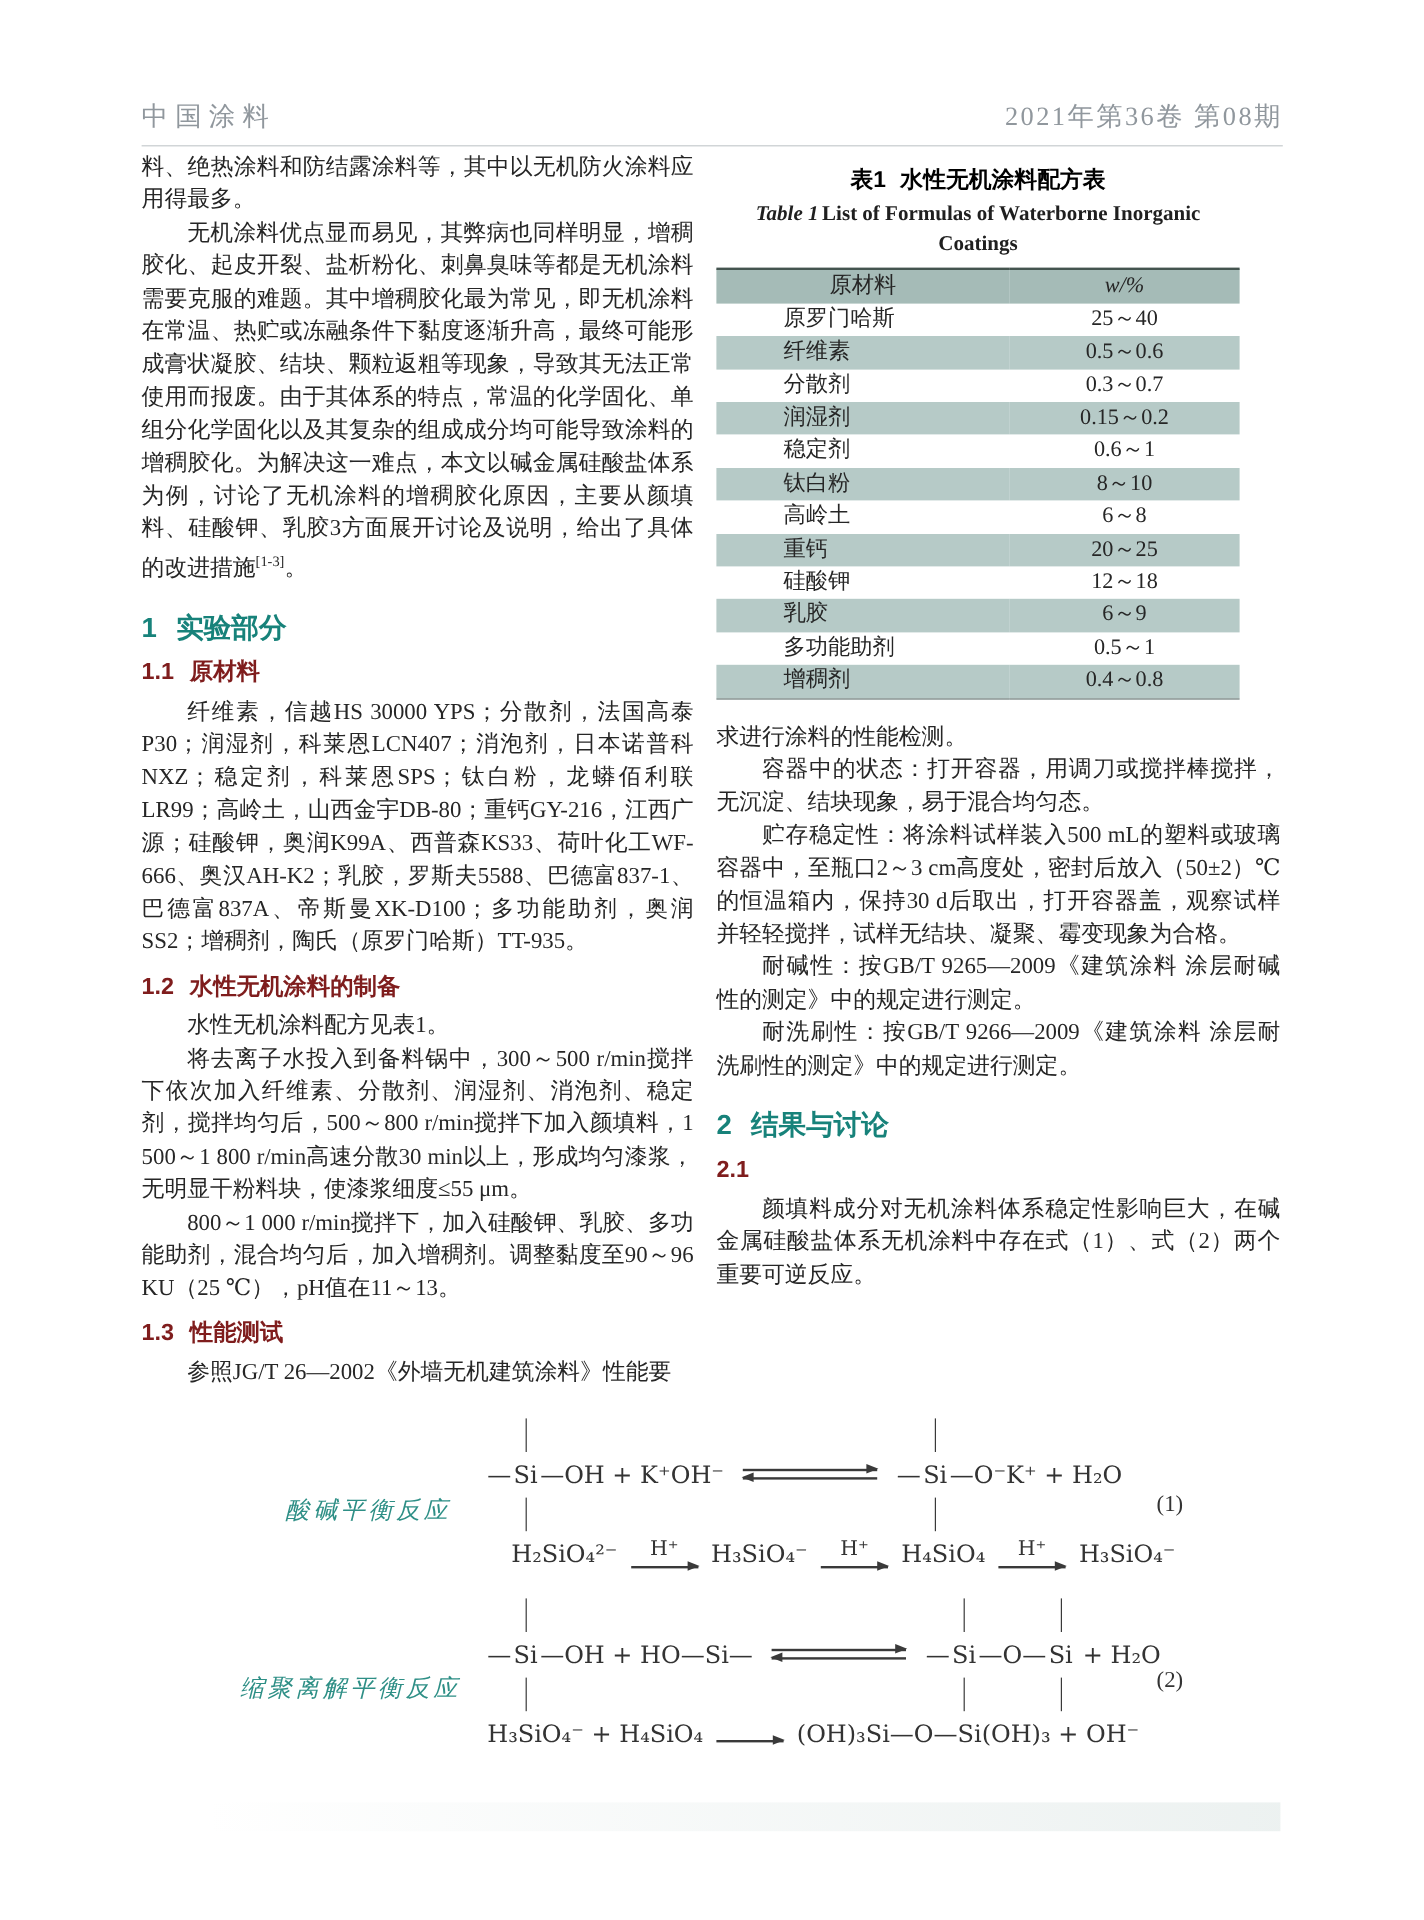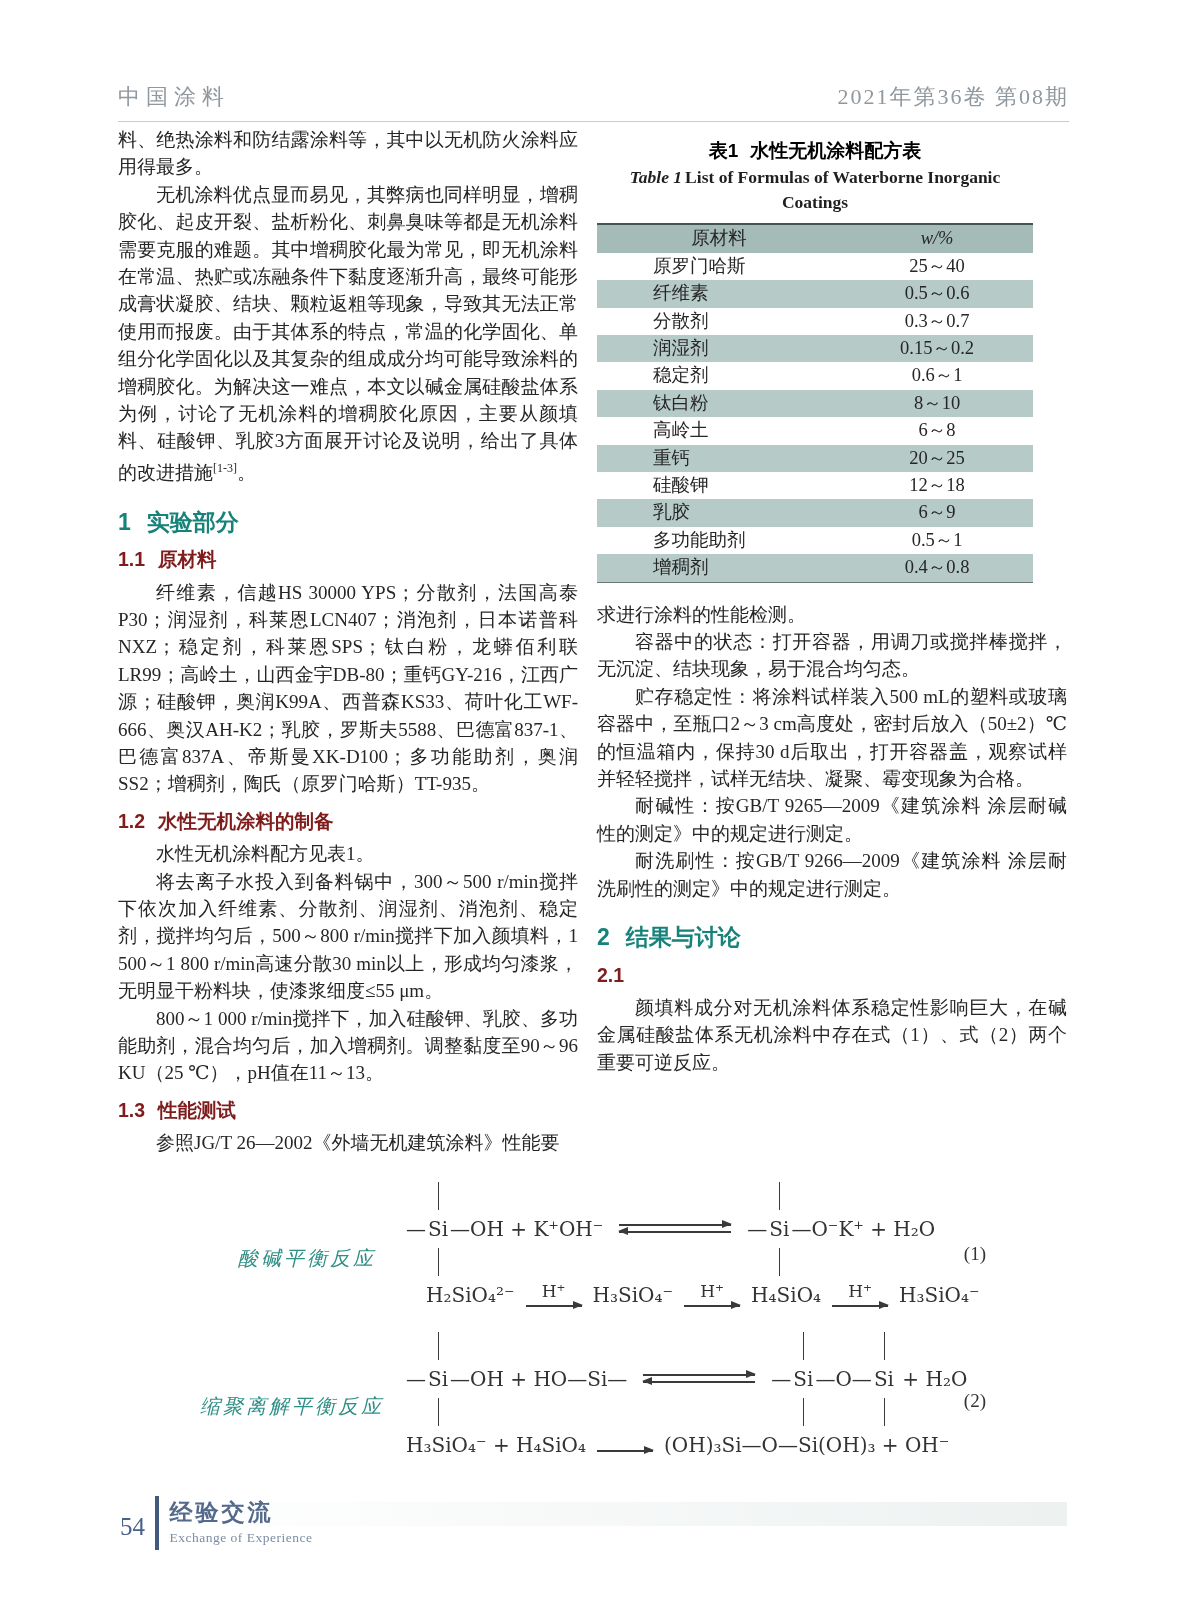--- a/index.html
+++ b/index.html
@@ -249,22 +249,14 @@
     </div>
     <div class="chem-line" style="left:288px;top:238px;">
       <span>H₃SiO₄⁻ + H₄SiO₄</span>
       <span class="arr-solo"><span class="arr-shaft" style="display:inline-block;"></span></span>
       <span>(OH)₃Si—O—Si(OH)₃ + OH⁻</span>
     </div>
     <div class="eq-num" style="right:82px;top:195px;">(2)</div>
   </div>
 
   <div class="foot-strip"></div>
-  <div class="footer">
-    <span class="pgnum">54</span>
-    <span class="fbar"></span>
-    <span class="fcol">
-      <div class="fzh">经验交流</div>
-      <div class="fen">Exchange of Experience</div>
-    </span>
-  </div>
 
 </div>
 
 </body></html>

